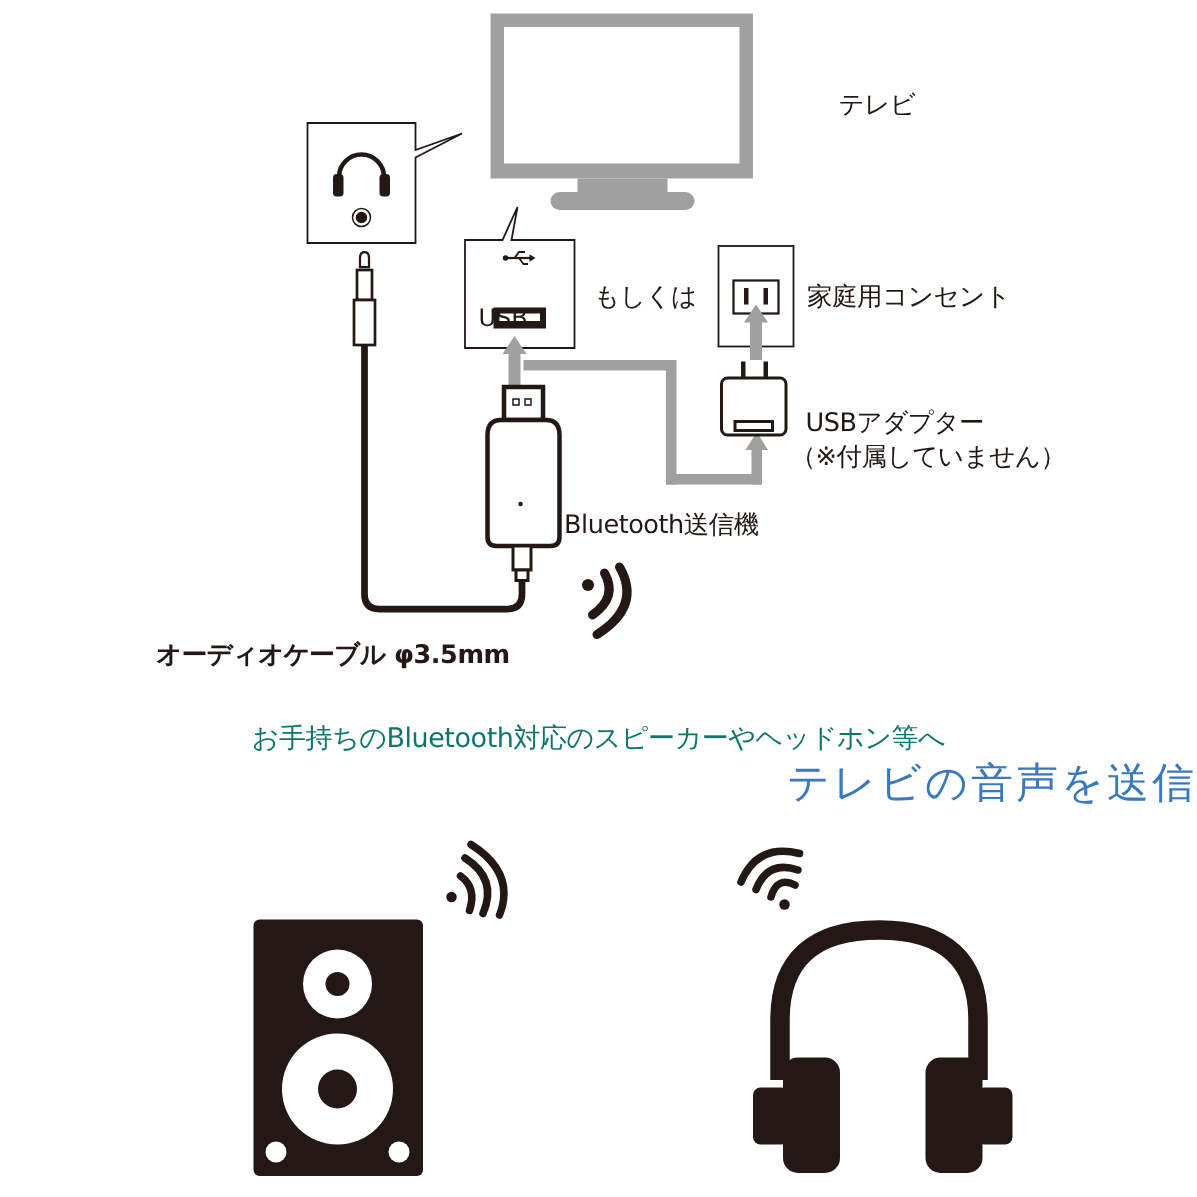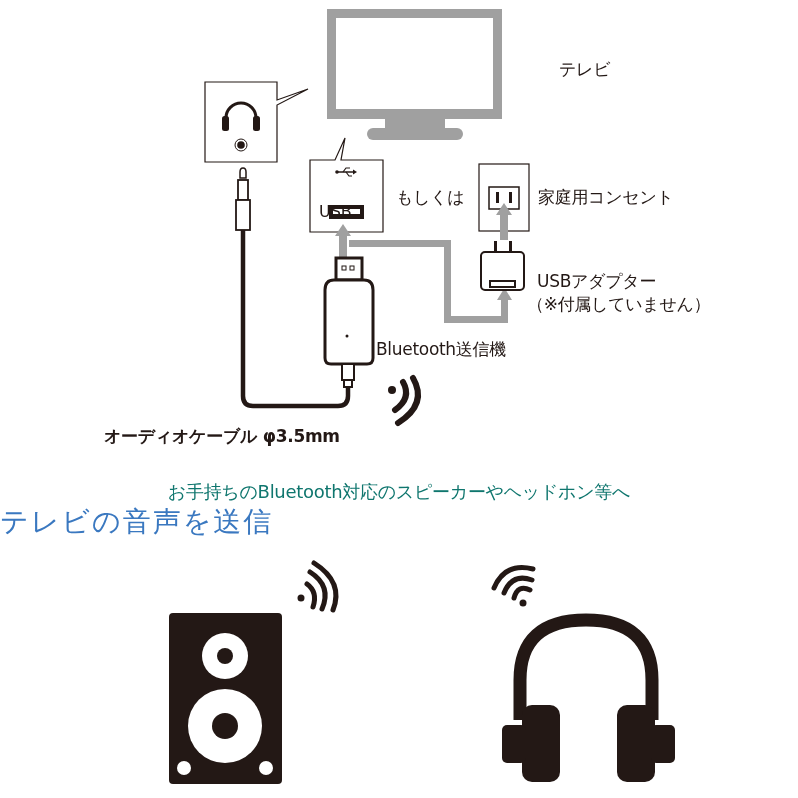--- a/index.html
+++ b/index.html
@@ -2,21 +2,21 @@
 <html><head>
   <meta charset="utf-8">
   <style>
     html, body { margin: 0; padding: 0; background: #ffffff; }
     body { width: 798px; height: 798px; position: relative; overflow: hidden;
            font-family: "DejaVu Sans", "Liberation Sans", sans-serif; color: #231815; }
     svg.canvas { position: absolute; left: 0; top: 0; }
     .lbl { position: absolute; font-size: 17px; color: #231815; white-space: nowrap; letter-spacing: -0.3px; }
     .blue1 { position: absolute; left: 0; width: 798px; top: 480px; text-align: center;
              font-size: 18px; color: #0f766e; letter-spacing: -0.3px; }
-    .blue2 { position: absolute; left: 0; width: 798px; top: 503px; text-align: left;
+    .blue2 { position: absolute; left: 0; width: 798px; top: 503px; text-align: right;
              font-size: 28px; color: #3a78c0; letter-spacing: 2px; }
     .usbtxt { position: absolute; font-size: 16px; color: #231815; }
   </style>
 </head>
 <body>
 
 <svg class="canvas" width="798" height="798" viewBox="0 0 798 798">
 
   <g>
     <rect x="327" y="9" width="175" height="110" fill="#a0a0a0"></rect>

